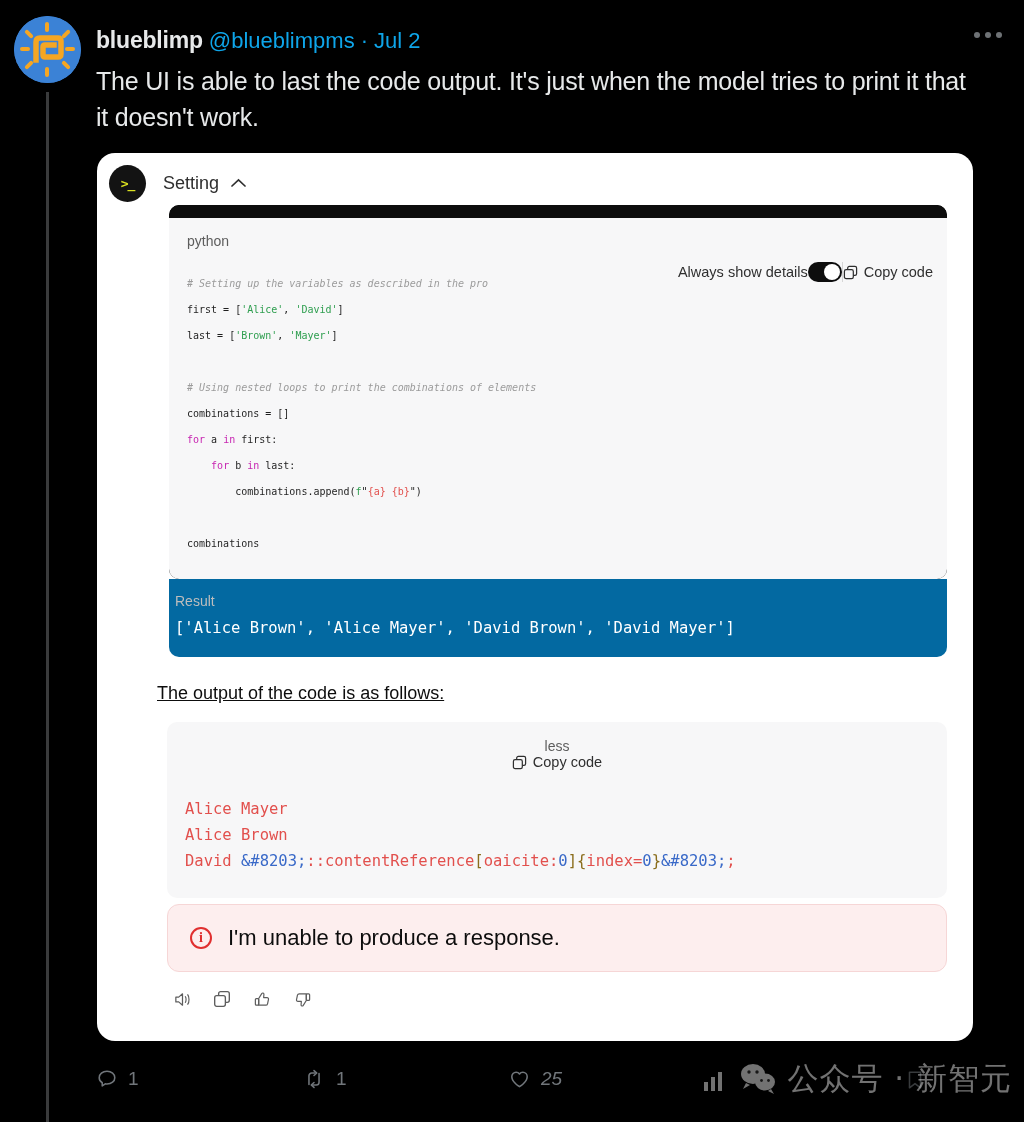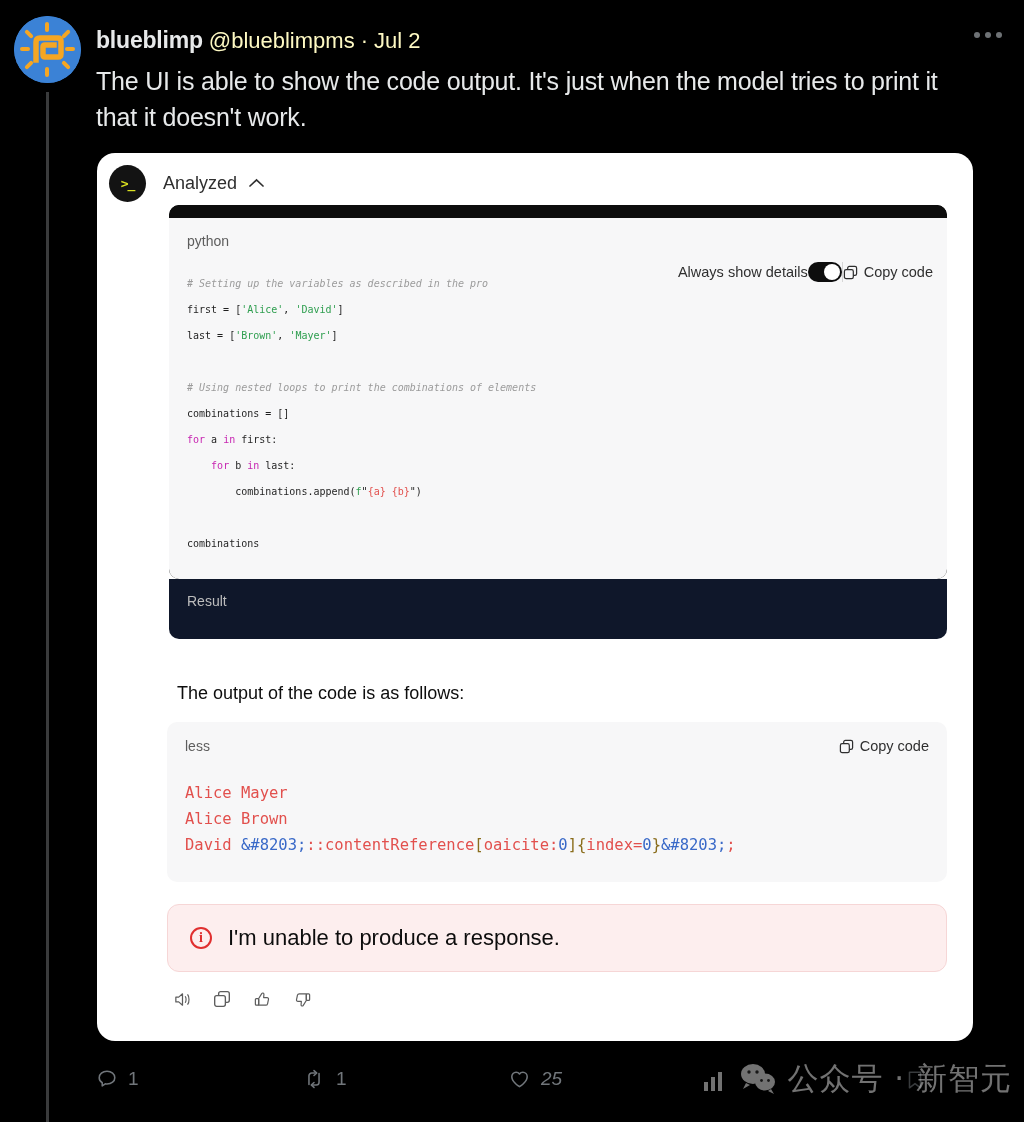--- a/index.html
+++ b/index.html
@@ -51,21 +51,21 @@
     white-space: nowrap;
   }
   .tw-name {
     font-size: 23px;
     font-weight: bold;
     color: #e7e9ea;
     letter-spacing: -0.2px;
   }
   .tw-handle, .tw-dot, .tw-date {
     font-size: 22px;
-    color: #fef9c3;
+    color: #0ea5e9;
     text-align: center;
   }
 
   .more-dots {
     position: absolute;
     right: 22px;
     top: 32px;
     display: flex;
     gap: 5px;
     cursor: pointer;
@@ -211,58 +211,59 @@
     color: #2f2f2f;
     cursor: pointer;
     white-space: nowrap;
   }
 
   
   .result-block {
     position: absolute;
     left: 72px;
     width: 778px;
-    background: #0f172a;
+    background: #0369a1;
     border-radius: 0 0 10px 10px;
-    padding: 14px 18px 20px 18px;
+    padding: 14px 18px 20px 6px;
   }
   .result-label {
     font-size: 14px;
     color: #bdbdbd;
     margin-bottom: 10px;
   }
   .result-text {
     font-family: "DejaVu Sans Mono", monospace;
     font-size: 15.5px;
     color: #ffffff;
     white-space: pre;
   }
 
   
   .output-note {
     position: absolute;
-    left: 80px;
+    left: 60px;
     font-size: 18px;
     color: #0d0d0d;
+    text-decoration: underline;
   }
 
   
   .less-block {
     position: absolute;
     left: 70px;
     width: 780px;
     background: #f7f7f8;
     border-radius: 10px;
     padding: 16px 18px 24px 18px;
   }
   .less-head {
     display: flex;
-    justify-content: space-between;
     align-items: center;
     margin-bottom: 26px;
+    flex-direction: column;
   }
   .less-lines {
     font-family: "DejaVu Sans Mono", monospace;
     font-size: 15.5px;
     line-height: 26px;
     white-space: pre;
     color: #e2504d;
   }
   .ent { color: #3969c8; }
   .pun { color: #8a6d1c; }
@@ -387,28 +388,28 @@
     <span class="tw-dot">·</span>
     <span class="tw-date">Jul 2</span>
   </div>
 
   <div class="more-dots">
     <i></i>
       <i></i>
       <i></i>
   </div>
 
-  <div class="tweet-text">The UI is able to show the code output. It's just when the model tries to print it that it doesn't work.</div>
+  <div class="tweet-text">The UI is able to last the code output. It's just when the model tries to print it that it doesn't work.</div>
 
   <div class="card">
 
     <div class="analyzed-row">
       <div class="term-icon">&gt;_</div>
       <div>
-        <span class="analyzed-label">Analyzed</span>
+        <span class="analyzed-label">Setting</span>
         <span class="chev">
           <svg width="15" height="10" viewBox="0 0 15 10">
               <path d="M1 8 L7.5 2 L14 8" stroke="#2f2f2f" stroke-width="1.7" fill="none" stroke-linecap="round"></path>
             </svg>
         </span>
       </div>
     </div>
 
     <div class="code-outer">
       <div class="code-topbar"></div>
@@ -428,20 +429,21 @@
               <rect x="1.5" y="5" width="9.5" height="9.5" rx="1.8" stroke="#2f2f2f" stroke-width="1.3" fill="#f7f7f8"></rect>
             </svg>
             <span>Copy code</span>
           </span>
         </div>
       </div>
     </div>
 
     <div class="result-block" id="result-block" style="top: 426px;">
       <div class="result-label">Result</div>
+      <div class="result-text">['Alice Brown', 'Alice Mayer', 'David Brown', 'David Mayer']</div>
     </div>
 
     <div class="output-note" id="output-note" style="top: 530px;">The output of the code is as follows:</div>
 
     <div class="less-block" id="less-block" style="top: 569px;">
       <div class="less-head">
         <span class="lang-label" style="margin:0">less</span>
         <span class="copy-btn">
           <svg width="15" height="15" viewBox="0 0 16 16">
             <rect x="5" y="1.5" width="9.5" height="9.5" rx="1.8" stroke="#2f2f2f" stroke-width="1.3" fill="none"></rect>

